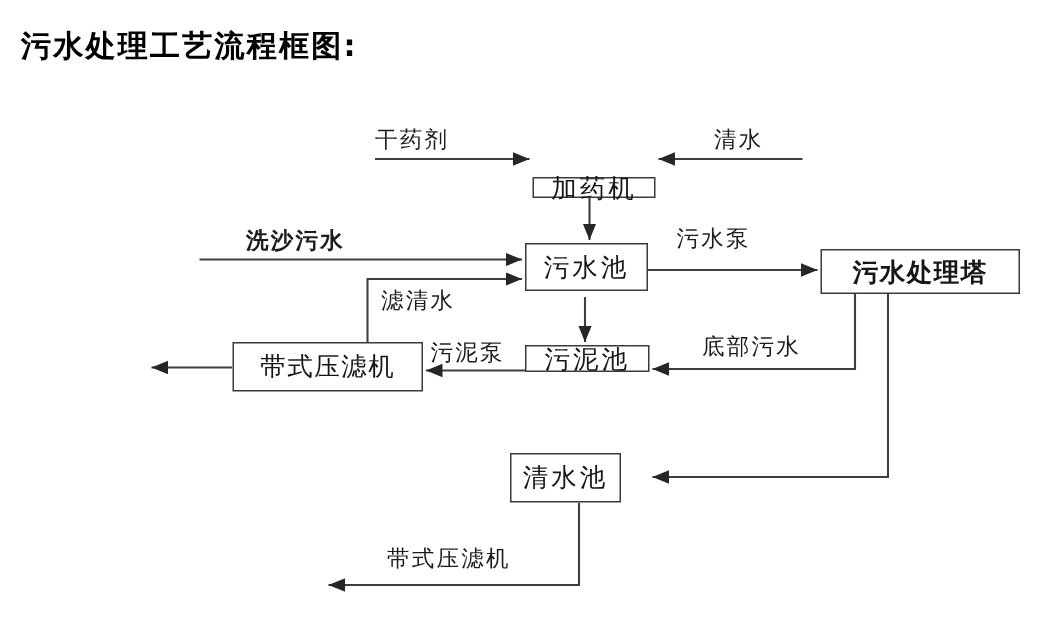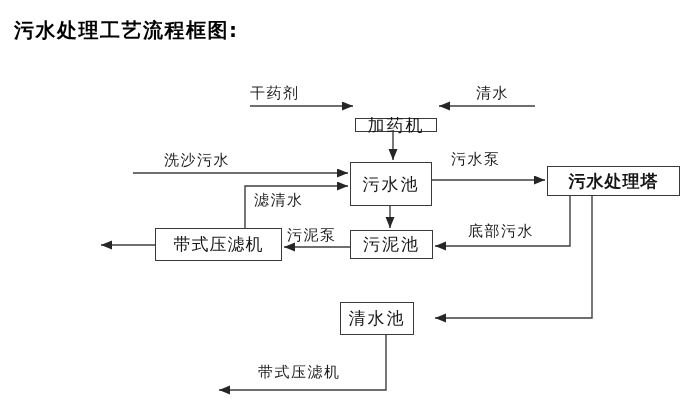--- a/index.html
+++ b/index.html
@@ -12,32 +12,32 @@
   .title {
     position:absolute; left:14px; top:17px;
     font-size:20px; font-weight:bold; letter-spacing:1.5px; color:#000;
   }
   .node {
     position:absolute; border:1.5px solid #3a3a3a; background:#fff;
     display:flex; align-items:center; justify-content:center;
     font-size:17px; letter-spacing:2px; color:#161616; white-space:nowrap;
   }
   .node-dosing   { left:355px; top:90px;  width:82px;  height:14px;margin-top:28px; }
-  .node-sewage   { left:350px; top:162px; width:82px;  height:44px; }
+  .node-sewage   { left:350px; top:162px; width:82px;  height:32px; }
   .node-tower    { left:547px; top:166px; width:133px; height:30px; letter-spacing:1px;font-weight:bold; }
   .node-belt     { left:155px; top:228px; width:127px; height:33px; letter-spacing:1px; }
-  .node-sludge   { left:350px; top:230px; width:83px;  height:29px;text-align:right; }
+  .node-sludge   { left:350px; top:230px; width:83px;  height:18px;text-align:right; }
   .node-clean    { left:340px; top:302px; width:74px;  height:33px; }
   .edge-label {
     position:absolute; font-size:15px; letter-spacing:1.5px;
     color:#1c1c1c; white-space:nowrap;
   }
   .lbl-dry      { left:250px; top:84px; }
   .lbl-cleanw   { left:476px; top:84px; }
-  .lbl-sand     { left:164px; top:151px; }
+  .lbl-sand     { left:164px; top:151px;font-weight:bold; }
   .lbl-filtered { left:254px; top:191px; }
   .lbl-spump    { left:451px; top:150px; }
   .lbl-bottom   { left:468px; top:222px; }
   .lbl-slpump   { left:287px; top:226px; }
   .lbl-mudcake  { left:14px;  top:228px; }
   .lbl-recycle  { left:258px; top:363px; }
   svg.flow-lines { position:absolute; left:0; top:0; }
   svg.flow-lines path.wire { stroke:#3f3f3f; stroke-width:1.4; fill:none; }
 </style>
 </head>

